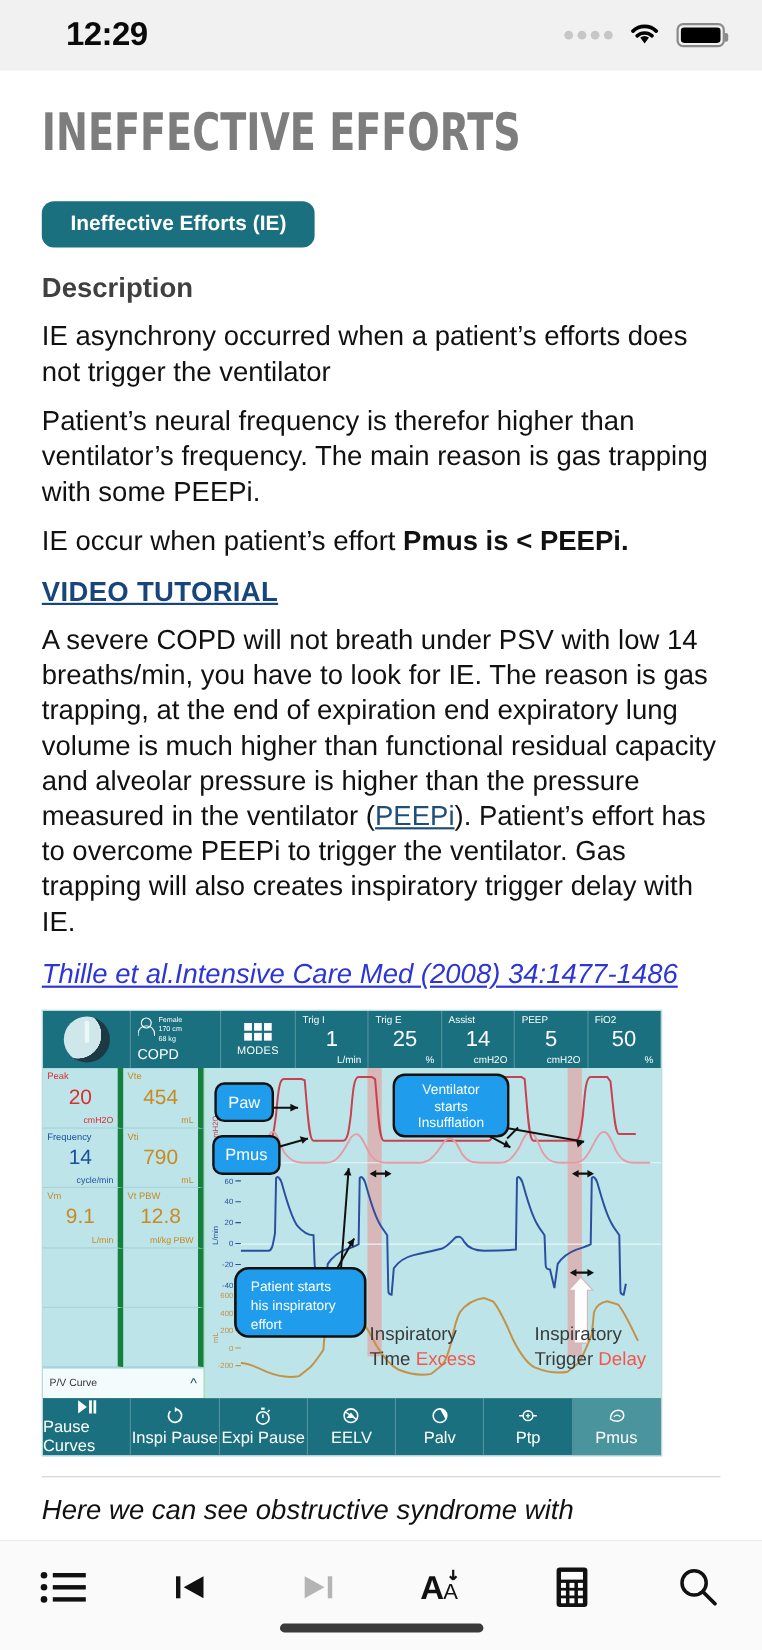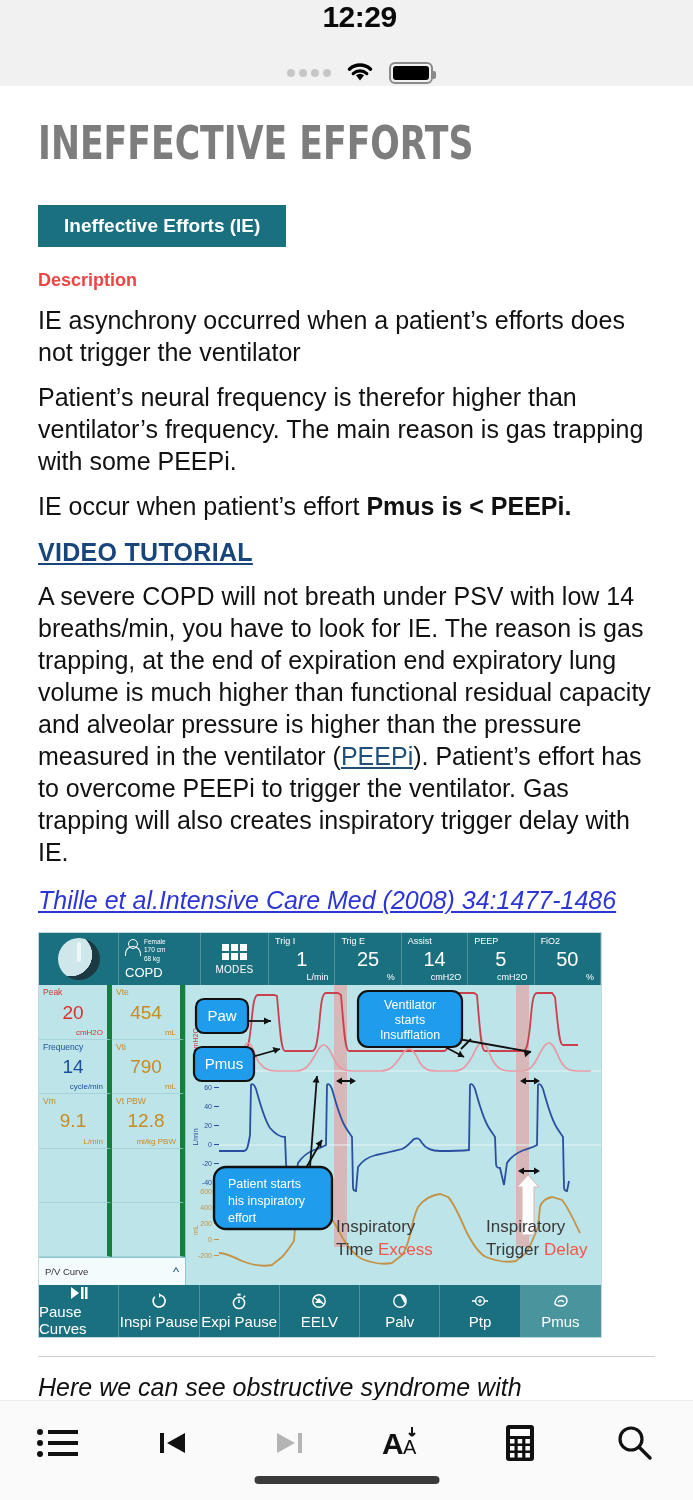--- a/index.html
+++ b/index.html
@@ -5,26 +5,25 @@
   * { box-sizing: border-box; margin: 0; padding: 0; }
   html, body {
     width: 693px; height: 1500px;
     font-family: "Liberation Sans", sans-serif;
     background: #ffffff;
     overflow: hidden;
   }
 
   
   .statusbar {
-    height: 86px;
+    height: 64px;
     background: #f1f1f1;
     display: flex; align-items: center;
     padding: 0 34px 0 60px;
     justify-content: space-between;
-    flex-direction: column;
   }
   .status-time {
     font-size: 30px; font-weight: 700; color: #0a0a0a;
     letter-spacing: -0.5px;
   }
   .status-right { display: flex; align-items: center; gap: 14px; }
   .sig-dots { display: flex; gap: 4px; align-items: center; }
   .sig-dots i { width: 8px; height: 8px; border-radius: 50%; background: #c7c7c7; display:block; }
   .batt {
     width: 44px; height: 22px; border: 2px solid #8a8a8a; border-radius: 6px;
@@ -43,24 +42,25 @@
     font-family: "Liberation Sans Narrow", "DejaVu Sans Condensed", "Liberation Sans", sans-serif;
     font-size: 47px; font-weight: 700; color: #7d7d7d;
     letter-spacing: 0px; margin-top: 32px; line-height: 1.05;
     transform: scaleX(0.82); transform-origin: left center;
   }
 
   .chip {
     display: inline-block; background: #1b7080; color: #fff;
     font-size: 19px; font-weight: 700; padding: 10px 26px;
     margin-top: 38px;
+    border-radius: 11px;
   }
 
   h2.section-head {
-    font-size: 18px; font-weight: 700; color: #ef4444;
+    font-size: 25px; font-weight: 700; color: #404040;
     margin-top: 23px;
   }
 
   p.body {
     font-size: 25px; line-height: 1.28; color: #111;
     margin-top: 13px;
   }
   p.body b { font-weight: 700; }
   a.inline-link { color: #1f4e79; text-decoration: underline; }
 

